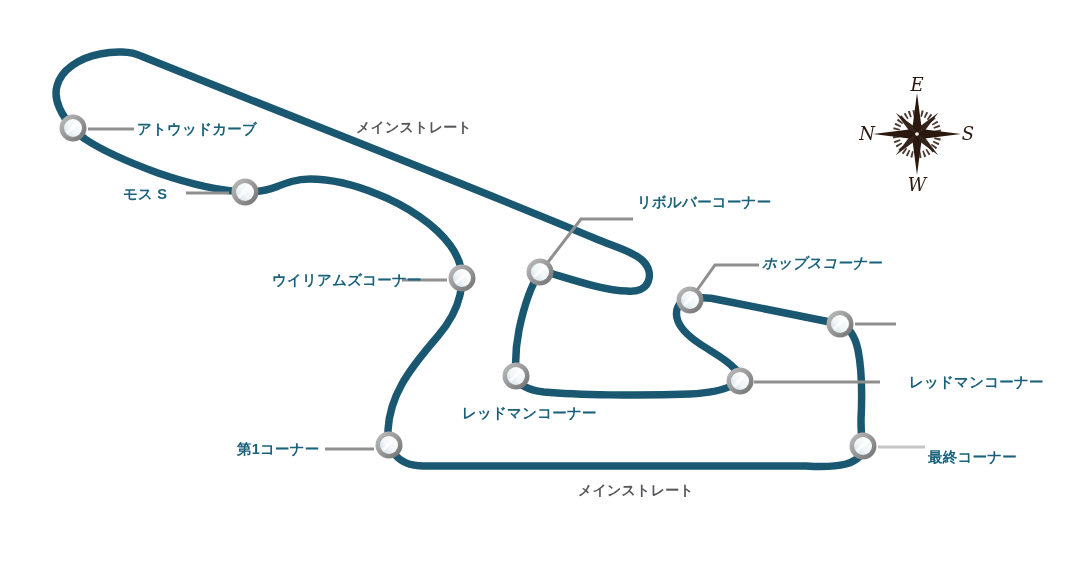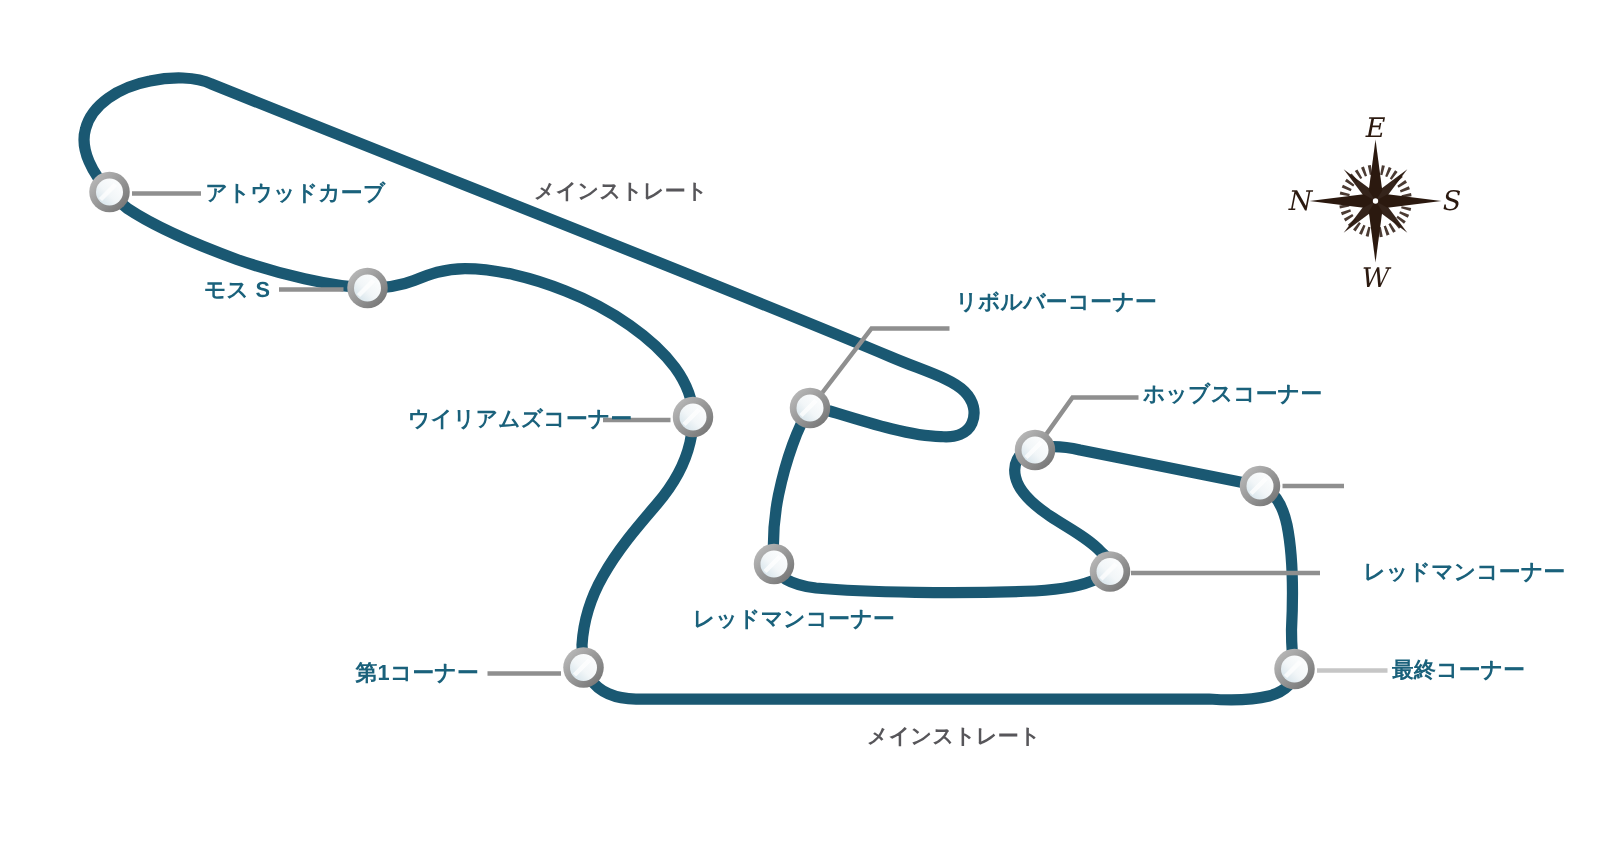--- a/index.html
+++ b/index.html
@@ -166,23 +166,23 @@
         <text x="0" y="-43">E</text>
         <text x="51" y="6">S</text>
         <text x="0" y="57">W</text>
         <text x="-50" y="6">N</text>
       </g>
     </g>
   </svg>
 
   <div class="lbl teal" style="left:137px;top:121px;text-align:right;">アトウッドカーブ</div>
   <div class="lbl gray" style="left:356px;top:119px;">メインストレート</div>
-  <div class="lbl teal" style="left:136px;top:186px;">モス S</div>
+  <div class="lbl teal" style="left:123px;top:186px;">モス S</div>
   <div class="lbl teal" style="left:637px;top:194px;">リボルバーコーナー</div>
-  <div class="lbl teal" style="left:762px;top:255px;">ホッブスコーナー</div>
+  <div class="lbl teal" style="left:762px;top:255px;font-style:italic;">ホッブスコーナー</div>
   <div class="lbl teal" style="left:272px;top:272px;">ウイリアムズコーナー</div>
   <div class="lbl teal" style="left:909px;top:374px;">レッドマンコーナー</div>
   <div class="lbl teal" style="left:462px;top:405px;">レッドマンコーナー</div>
   <div class="lbl teal" style="left:237px;top:441px;">第1コーナー</div>
-  <div class="lbl teal" style="left:928px;top:439px;">最終コーナー</div>
+  <div class="lbl teal" style="left:928px;top:449px;">最終コーナー</div>
   <div class="lbl gray" style="left:578px;top:482px;">メインストレート</div>
 
 </div>
 
 </body></html>

